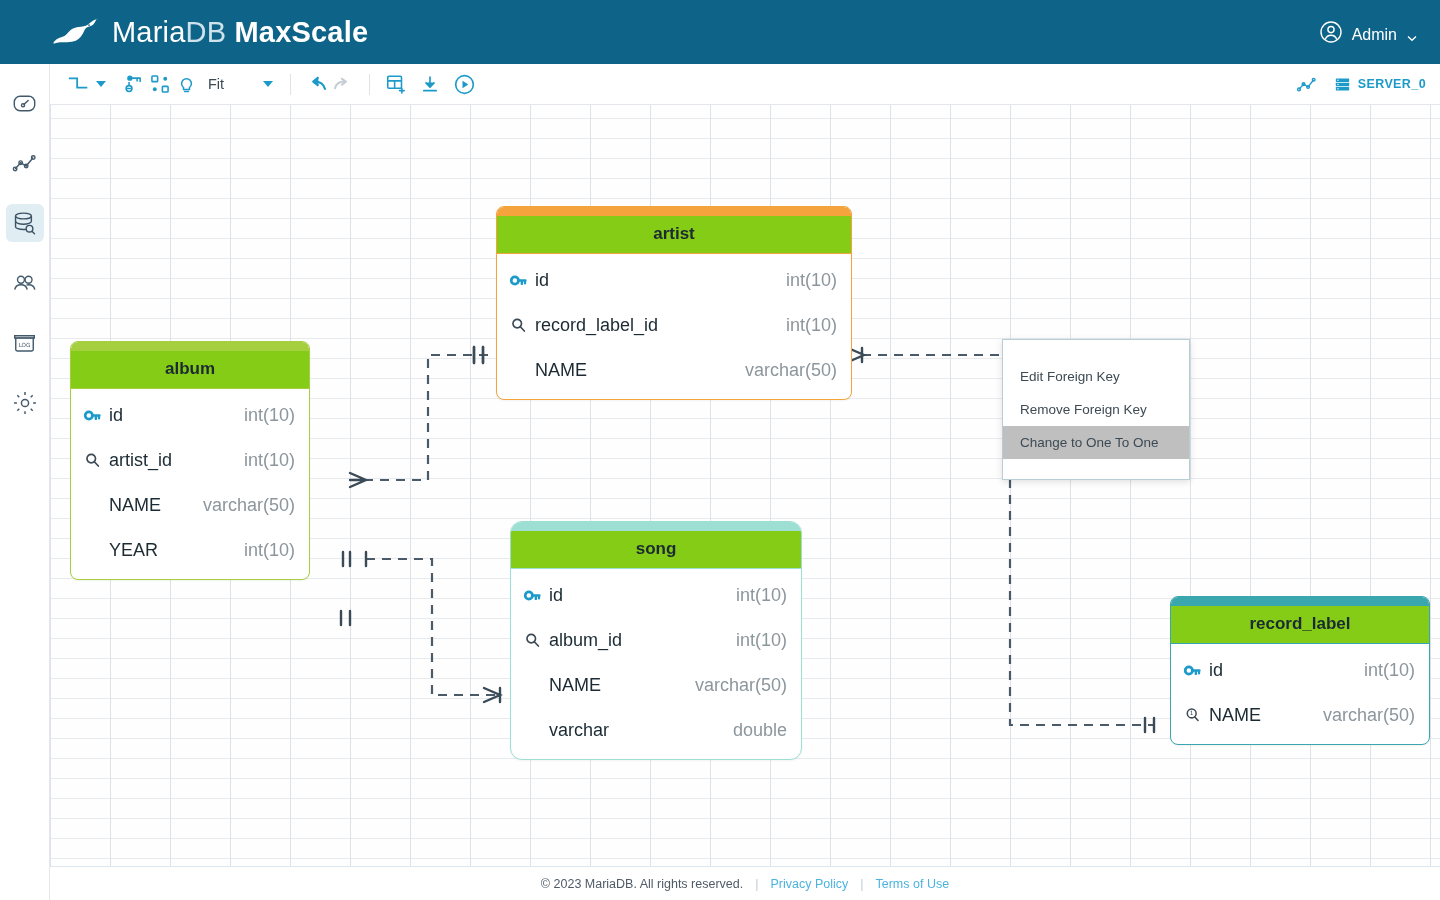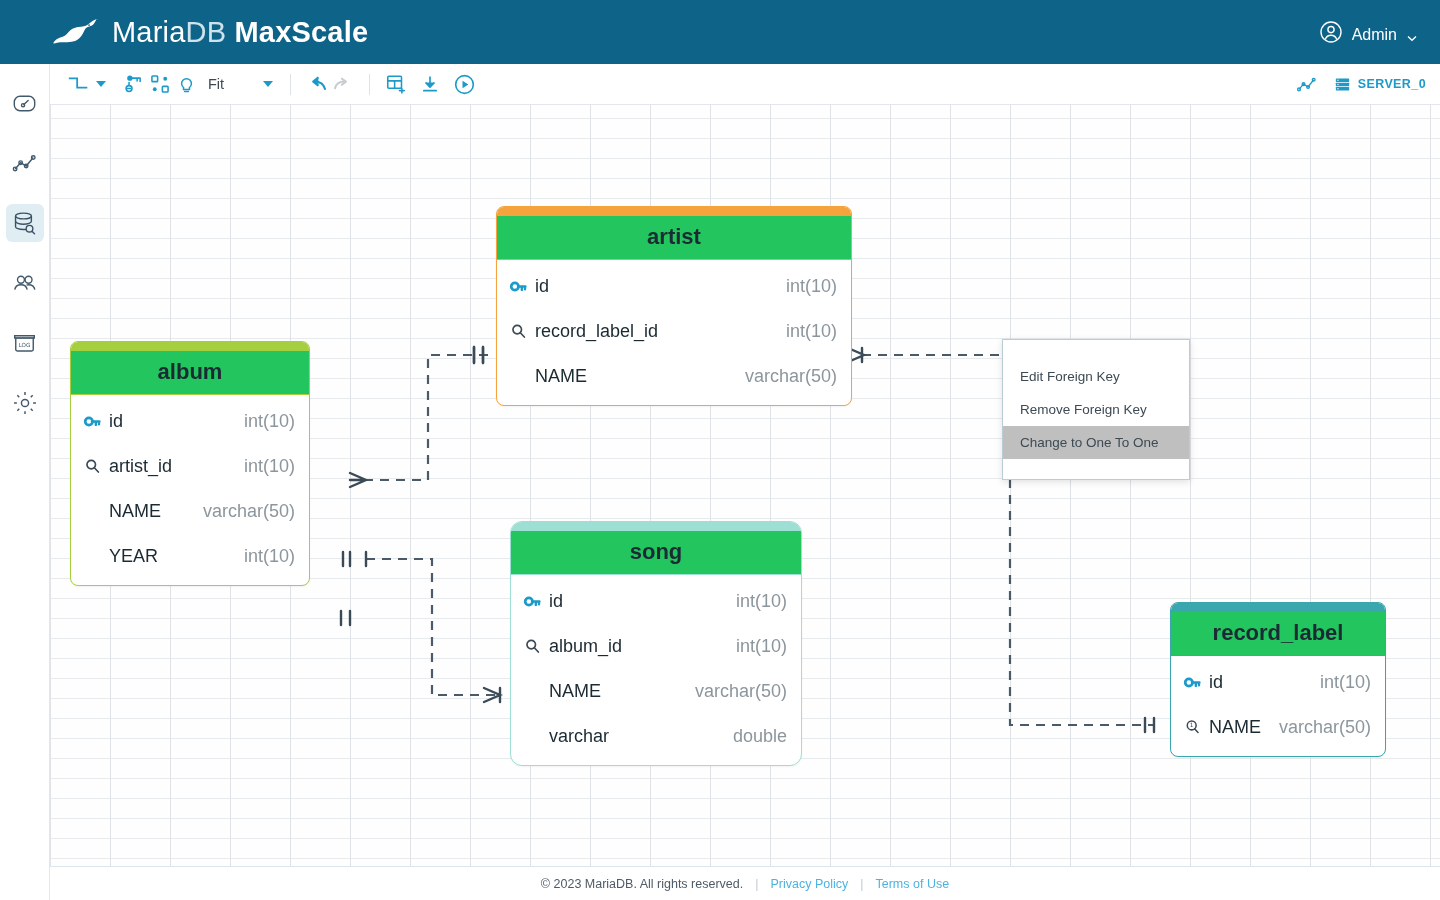--- a/index.html
+++ b/index.html
@@ -182,24 +182,24 @@
     border: 1.6px solid #cfd4d8;
     border-radius: 8px;
     overflow: hidden;
     box-shadow: 0 1px 2px rgba(0,0,0,.05);
   }
   .er-head {
     height: 9px;
   }
   .er-title {
     text-align: center;
-    font-size: 22px; font-weight: 700; color: #1b2a33;
+    font-size: 17px; font-weight: 700; color: #1b2a33;
     padding: 8px 10px 9px;
     border-bottom: 1.4px solid #cfd4d8;
-    background: #22c55e;
+    background: #84cc16;
   }
   .er-rows { padding: 4px 0 6px; }
   .er-row {
     display: flex; align-items: center;
     height: 45px;
     padding: 0 14px 0 12px;
     font-size: 18px; color: #1b2a33;
   }
   .er-ico {
     width: 26px; min-width: 26px;
@@ -532,21 +532,21 @@
           <span class="er-type">varchar(50)</span>
         </div>
         <div class="er-row">
           <span class="er-ico"></span>
           <span class="er-name">varchar</span>
           <span class="er-type">double</span>
         </div>
       </div>
     </div>
 
-    <div class="ertable" style="left:1120px; top:491px; width:216px; border-color:#3aa6ad;margin-top:6px;">
+    <div class="ertable" style="left:1120px; top:491px; width:260px; border-color:#3aa6ad;">
       <div class="er-head" style="background:#3aa6ad"></div>
       <div class="er-title" style="border-bottom-color:#3aa6ad">record_label</div>
       <div class="er-rows">
         <div class="er-row">
           <span class="er-ico">
             <svg width="19" height="19" viewBox="0 0 24 24">
                 <circle cx="7.4" cy="12" r="4.6" fill="none" stroke="#1c9ac9" stroke-width="3.4"></circle>
                 <path d="M11.4 12h9.4M16.2 12v4.3M20.2 12v3.6" stroke="#1c9ac9" stroke-width="3" stroke-linecap="round"></path>
               </svg>
           </span>

